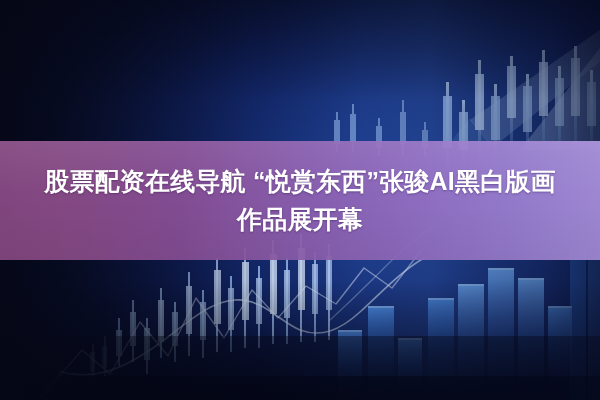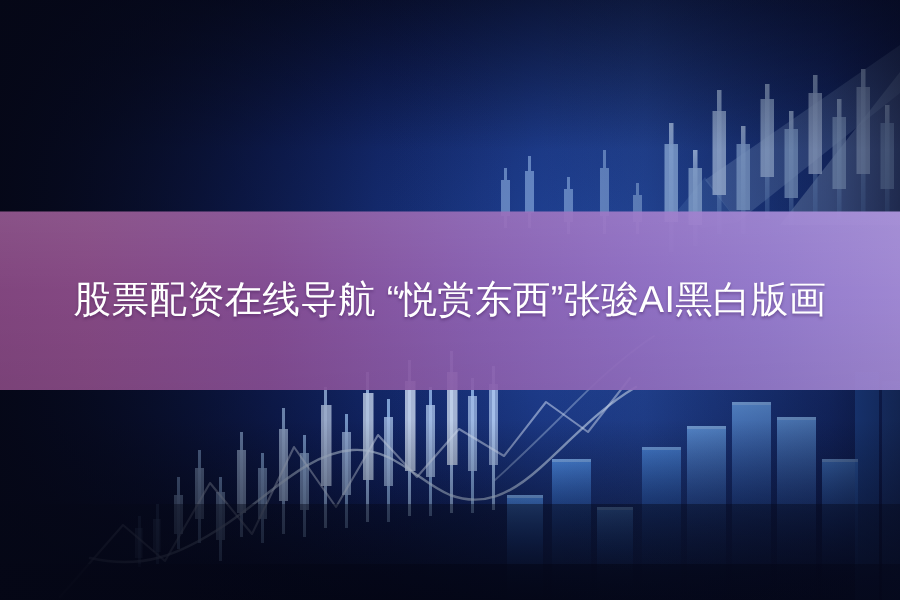--- a/index.html
+++ b/index.html
@@ -76,21 +76,21 @@
     flex-direction: column;
     align-items: center;
     justify-content: center;
     gap: 2px;
     box-sizing: border-box;
     padding: 0 14px;
   }
   .headline .line {
     color: #ffffff;
     font-size: 25px;
-    font-weight: 400;
+    font-weight: 700;
     line-height: 1.42;
     letter-spacing: 0.2px;
     white-space: nowrap;
     text-shadow: 0 1px 2px rgba(40,10,60,0.35);
   }
 </style>
 </head>
 <body>
 
 <div id="banner">
@@ -245,15 +245,16 @@
     </svg>
   </div>
 
   <div class="bg-vignette"></div>
 
   <div class="band"></div>
   <div class="band-inner-sheen"></div>
 
   <div class="headline">
     <div class="line">股票配资在线导航 “悦赏东西”张骏AI黑白版画</div>
+    <div class="line">作品展开幕</div>
   </div>
 
 </div>
 
 </body></html>

